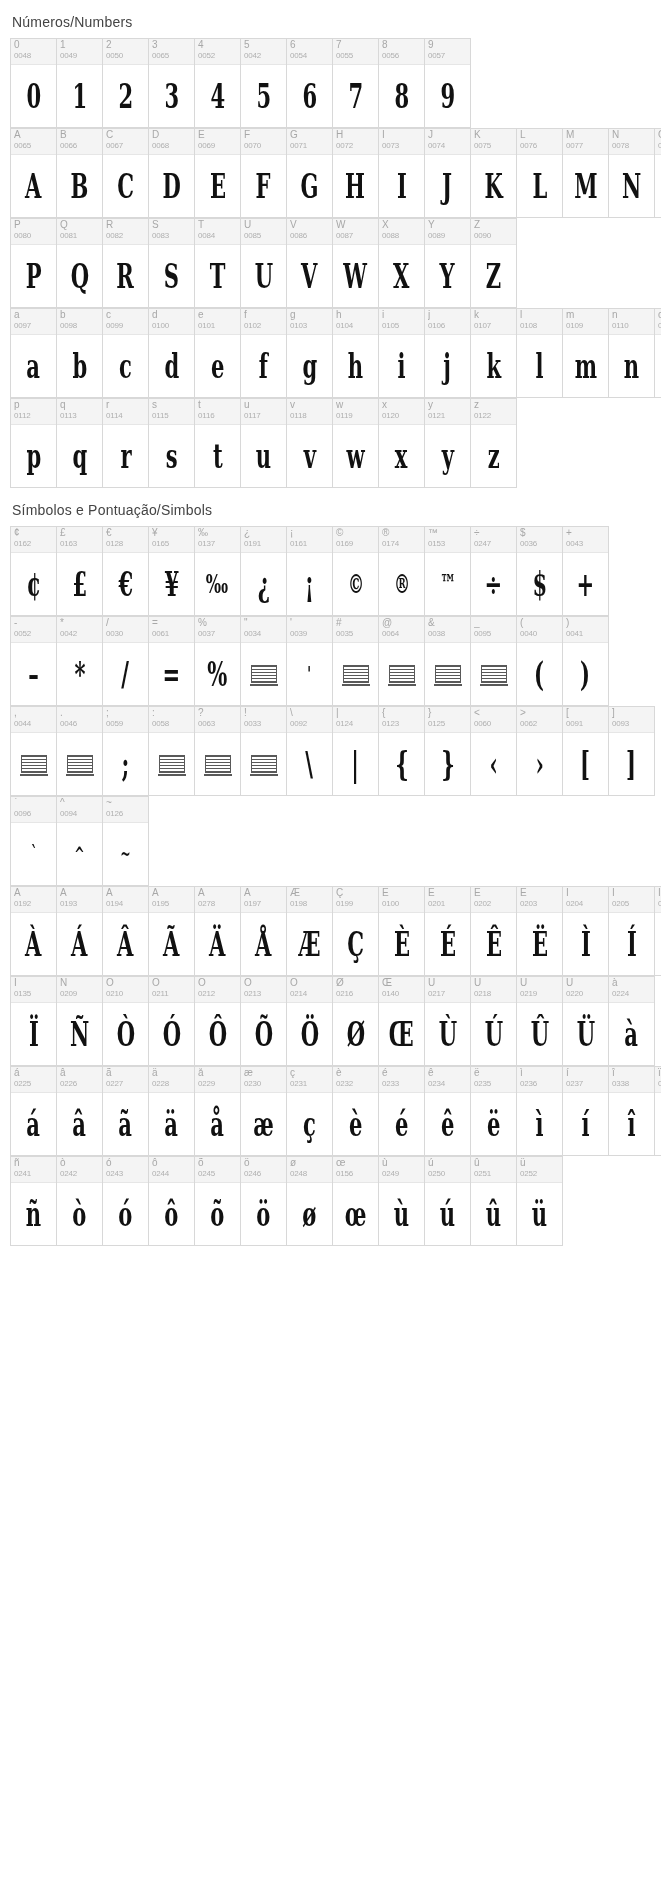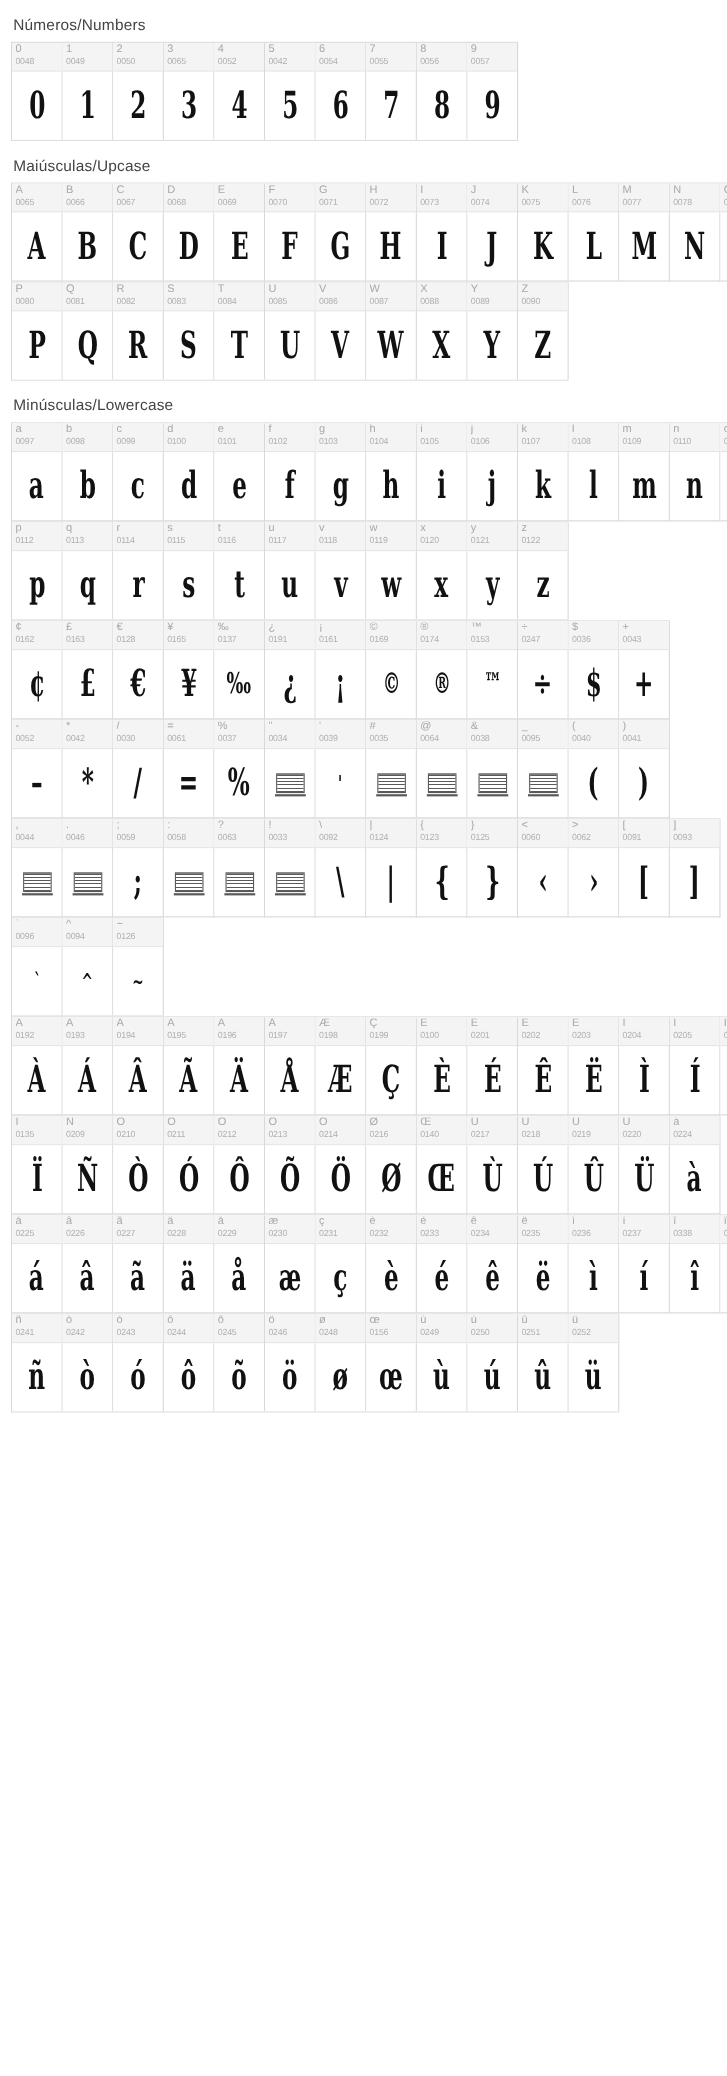--- a/index.html
+++ b/index.html
@@ -213,21 +213,20 @@
                 <span class="cell-code">0057</span>
               </div>
               <div class="cell-body">
                 <span class="g">9</span>
               </div>
             </div>
           </div>
         </div>
       </div>
       <div class="section">
-        <div class="section-title">Maiúsculas/Upcase</div>
         <div class="rows">
           <div class="glyph-row">
             <div class="glyph-cell">
               <div class="cell-head">
                 <span class="cell-char">A</span>
                 <span class="cell-code">0065</span>
               </div>
               <div class="cell-body">
                 <span class="g">A</span>
               </div>
@@ -448,271 +447,271 @@
                 <span class="g">Y</span>
               </div>
             </div>
             <div class="glyph-cell">
               <div class="cell-head">
                 <span class="cell-char">Z</span>
                 <span class="cell-code">0090</span>
               </div>
               <div class="cell-body">
                 <span class="g">Z</span>
-              </div>
-            </div>
-          </div>
-        </div>
-      </div>
-      <div class="section">
-        <div class="section-title">Minúsculas/Lowercase</div>
-        <div class="rows">
-          <div class="glyph-row">
-            <div class="glyph-cell">
-              <div class="cell-head">
-                <span class="cell-char">a</span>
-                <span class="cell-code">0097</span>
-              </div>
-              <div class="cell-body">
-                <span class="g">a</span>
-              </div>
-            </div>
-            <div class="glyph-cell">
-              <div class="cell-head">
-                <span class="cell-char">b</span>
-                <span class="cell-code">0098</span>
-              </div>
-              <div class="cell-body">
-                <span class="g">b</span>
-              </div>
-            </div>
-            <div class="glyph-cell">
-              <div class="cell-head">
-                <span class="cell-char">c</span>
-                <span class="cell-code">0099</span>
-              </div>
-              <div class="cell-body">
-                <span class="g">c</span>
-              </div>
-            </div>
-            <div class="glyph-cell">
-              <div class="cell-head">
-                <span class="cell-char">d</span>
-                <span class="cell-code">0100</span>
-              </div>
-              <div class="cell-body">
-                <span class="g">d</span>
-              </div>
-            </div>
-            <div class="glyph-cell">
-              <div class="cell-head">
-                <span class="cell-char">e</span>
-                <span class="cell-code">0101</span>
-              </div>
-              <div class="cell-body">
-                <span class="g">e</span>
-              </div>
-            </div>
-            <div class="glyph-cell">
-              <div class="cell-head">
-                <span class="cell-char">f</span>
-                <span class="cell-code">0102</span>
-              </div>
-              <div class="cell-body">
-                <span class="g">f</span>
-              </div>
-            </div>
-            <div class="glyph-cell">
-              <div class="cell-head">
-                <span class="cell-char">g</span>
-                <span class="cell-code">0103</span>
-              </div>
-              <div class="cell-body">
-                <span class="g">g</span>
-              </div>
-            </div>
-            <div class="glyph-cell">
-              <div class="cell-head">
-                <span class="cell-char">h</span>
-                <span class="cell-code">0104</span>
-              </div>
-              <div class="cell-body">
-                <span class="g">h</span>
-              </div>
-            </div>
-            <div class="glyph-cell">
-              <div class="cell-head">
-                <span class="cell-char">i</span>
-                <span class="cell-code">0105</span>
-              </div>
-              <div class="cell-body">
-                <span class="g">i</span>
-              </div>
-            </div>
-            <div class="glyph-cell">
-              <div class="cell-head">
-                <span class="cell-char">j</span>
-                <span class="cell-code">0106</span>
-              </div>
-              <div class="cell-body">
-                <span class="g">j</span>
-              </div>
-            </div>
-            <div class="glyph-cell">
-              <div class="cell-head">
-                <span class="cell-char">k</span>
-                <span class="cell-code">0107</span>
-              </div>
-              <div class="cell-body">
-                <span class="g">k</span>
-              </div>
-            </div>
-            <div class="glyph-cell">
-              <div class="cell-head">
-                <span class="cell-char">l</span>
-                <span class="cell-code">0108</span>
-              </div>
-              <div class="cell-body">
-                <span class="g">l</span>
-              </div>
-            </div>
-            <div class="glyph-cell">
-              <div class="cell-head">
-                <span class="cell-char">m</span>
-                <span class="cell-code">0109</span>
-              </div>
-              <div class="cell-body">
-                <span class="g">m</span>
-              </div>
-            </div>
-            <div class="glyph-cell">
-              <div class="cell-head">
-                <span class="cell-char">n</span>
-                <span class="cell-code">0110</span>
-              </div>
-              <div class="cell-body">
-                <span class="g">n</span>
-              </div>
-            </div>
-            <div class="glyph-cell">
-              <div class="cell-head">
-                <span class="cell-char">o</span>
-                <span class="cell-code">0111</span>
-              </div>
-              <div class="cell-body"></div>
-            </div>
-          </div>
-          <div class="glyph-row last">
-            <div class="glyph-cell">
-              <div class="cell-head">
-                <span class="cell-char">p</span>
-                <span class="cell-code">0112</span>
-              </div>
-              <div class="cell-body">
-                <span class="g">p</span>
-              </div>
-            </div>
-            <div class="glyph-cell">
-              <div class="cell-head">
-                <span class="cell-char">q</span>
-                <span class="cell-code">0113</span>
-              </div>
-              <div class="cell-body">
-                <span class="g">q</span>
-              </div>
-            </div>
-            <div class="glyph-cell">
-              <div class="cell-head">
-                <span class="cell-char">r</span>
-                <span class="cell-code">0114</span>
-              </div>
-              <div class="cell-body">
-                <span class="g">r</span>
-              </div>
-            </div>
-            <div class="glyph-cell">
-              <div class="cell-head">
-                <span class="cell-char">s</span>
-                <span class="cell-code">0115</span>
-              </div>
-              <div class="cell-body">
-                <span class="g">s</span>
-              </div>
-            </div>
-            <div class="glyph-cell">
-              <div class="cell-head">
-                <span class="cell-char">t</span>
-                <span class="cell-code">0116</span>
-              </div>
-              <div class="cell-body">
-                <span class="g">t</span>
-              </div>
-            </div>
-            <div class="glyph-cell">
-              <div class="cell-head">
-                <span class="cell-char">u</span>
-                <span class="cell-code">0117</span>
-              </div>
-              <div class="cell-body">
-                <span class="g">u</span>
-              </div>
-            </div>
-            <div class="glyph-cell">
-              <div class="cell-head">
-                <span class="cell-char">v</span>
-                <span class="cell-code">0118</span>
-              </div>
-              <div class="cell-body">
-                <span class="g">v</span>
-              </div>
-            </div>
-            <div class="glyph-cell">
-              <div class="cell-head">
-                <span class="cell-char">w</span>
-                <span class="cell-code">0119</span>
-              </div>
-              <div class="cell-body">
-                <span class="g">w</span>
-              </div>
-            </div>
-            <div class="glyph-cell">
-              <div class="cell-head">
-                <span class="cell-char">x</span>
-                <span class="cell-code">0120</span>
-              </div>
-              <div class="cell-body">
-                <span class="g">x</span>
-              </div>
-            </div>
-            <div class="glyph-cell">
-              <div class="cell-head">
-                <span class="cell-char">y</span>
-                <span class="cell-code">0121</span>
-              </div>
-              <div class="cell-body">
-                <span class="g">y</span>
-              </div>
-            </div>
-            <div class="glyph-cell">
-              <div class="cell-head">
-                <span class="cell-char">z</span>
-                <span class="cell-code">0122</span>
-              </div>
-              <div class="cell-body">
-                <span class="g">z</span>
               </div>
             </div>
           </div>
         </div>
       </div>
       <div class="section">
         <div class="rows">
           <div class="glyph-row">
             <div class="glyph-cell">
               <div class="cell-head">
+                <span class="cell-char">a</span>
+                <span class="cell-code">0097</span>
+              </div>
+              <div class="cell-body">
+                <span class="g">a</span>
+              </div>
+            </div>
+            <div class="glyph-cell">
+              <div class="cell-head">
+                <span class="cell-char">b</span>
+                <span class="cell-code">0098</span>
+              </div>
+              <div class="cell-body">
+                <span class="g">b</span>
+              </div>
+            </div>
+            <div class="glyph-cell">
+              <div class="cell-head">
+                <span class="cell-char">c</span>
+                <span class="cell-code">0099</span>
+              </div>
+              <div class="cell-body">
+                <span class="g">c</span>
+              </div>
+            </div>
+            <div class="glyph-cell">
+              <div class="cell-head">
+                <span class="cell-char">d</span>
+                <span class="cell-code">0100</span>
+              </div>
+              <div class="cell-body">
+                <span class="g">d</span>
+              </div>
+            </div>
+            <div class="glyph-cell">
+              <div class="cell-head">
+                <span class="cell-char">e</span>
+                <span class="cell-code">0101</span>
+              </div>
+              <div class="cell-body">
+                <span class="g">e</span>
+              </div>
+            </div>
+            <div class="glyph-cell">
+              <div class="cell-head">
+                <span class="cell-char">f</span>
+                <span class="cell-code">0102</span>
+              </div>
+              <div class="cell-body">
+                <span class="g">f</span>
+              </div>
+            </div>
+            <div class="glyph-cell">
+              <div class="cell-head">
+                <span class="cell-char">g</span>
+                <span class="cell-code">0103</span>
+              </div>
+              <div class="cell-body">
+                <span class="g">g</span>
+              </div>
+            </div>
+            <div class="glyph-cell">
+              <div class="cell-head">
+                <span class="cell-char">h</span>
+                <span class="cell-code">0104</span>
+              </div>
+              <div class="cell-body">
+                <span class="g">h</span>
+              </div>
+            </div>
+            <div class="glyph-cell">
+              <div class="cell-head">
+                <span class="cell-char">i</span>
+                <span class="cell-code">0105</span>
+              </div>
+              <div class="cell-body">
+                <span class="g">i</span>
+              </div>
+            </div>
+            <div class="glyph-cell">
+              <div class="cell-head">
+                <span class="cell-char">j</span>
+                <span class="cell-code">0106</span>
+              </div>
+              <div class="cell-body">
+                <span class="g">j</span>
+              </div>
+            </div>
+            <div class="glyph-cell">
+              <div class="cell-head">
+                <span class="cell-char">k</span>
+                <span class="cell-code">0107</span>
+              </div>
+              <div class="cell-body">
+                <span class="g">k</span>
+              </div>
+            </div>
+            <div class="glyph-cell">
+              <div class="cell-head">
+                <span class="cell-char">l</span>
+                <span class="cell-code">0108</span>
+              </div>
+              <div class="cell-body">
+                <span class="g">l</span>
+              </div>
+            </div>
+            <div class="glyph-cell">
+              <div class="cell-head">
+                <span class="cell-char">m</span>
+                <span class="cell-code">0109</span>
+              </div>
+              <div class="cell-body">
+                <span class="g">m</span>
+              </div>
+            </div>
+            <div class="glyph-cell">
+              <div class="cell-head">
+                <span class="cell-char">n</span>
+                <span class="cell-code">0110</span>
+              </div>
+              <div class="cell-body">
+                <span class="g">n</span>
+              </div>
+            </div>
+            <div class="glyph-cell">
+              <div class="cell-head">
+                <span class="cell-char">o</span>
+                <span class="cell-code">0111</span>
+              </div>
+              <div class="cell-body"></div>
+            </div>
+          </div>
+          <div class="glyph-row last">
+            <div class="glyph-cell">
+              <div class="cell-head">
+                <span class="cell-char">p</span>
+                <span class="cell-code">0112</span>
+              </div>
+              <div class="cell-body">
+                <span class="g">p</span>
+              </div>
+            </div>
+            <div class="glyph-cell">
+              <div class="cell-head">
+                <span class="cell-char">q</span>
+                <span class="cell-code">0113</span>
+              </div>
+              <div class="cell-body">
+                <span class="g">q</span>
+              </div>
+            </div>
+            <div class="glyph-cell">
+              <div class="cell-head">
+                <span class="cell-char">r</span>
+                <span class="cell-code">0114</span>
+              </div>
+              <div class="cell-body">
+                <span class="g">r</span>
+              </div>
+            </div>
+            <div class="glyph-cell">
+              <div class="cell-head">
+                <span class="cell-char">s</span>
+                <span class="cell-code">0115</span>
+              </div>
+              <div class="cell-body">
+                <span class="g">s</span>
+              </div>
+            </div>
+            <div class="glyph-cell">
+              <div class="cell-head">
+                <span class="cell-char">t</span>
+                <span class="cell-code">0116</span>
+              </div>
+              <div class="cell-body">
+                <span class="g">t</span>
+              </div>
+            </div>
+            <div class="glyph-cell">
+              <div class="cell-head">
+                <span class="cell-char">u</span>
+                <span class="cell-code">0117</span>
+              </div>
+              <div class="cell-body">
+                <span class="g">u</span>
+              </div>
+            </div>
+            <div class="glyph-cell">
+              <div class="cell-head">
+                <span class="cell-char">v</span>
+                <span class="cell-code">0118</span>
+              </div>
+              <div class="cell-body">
+                <span class="g">v</span>
+              </div>
+            </div>
+            <div class="glyph-cell">
+              <div class="cell-head">
+                <span class="cell-char">w</span>
+                <span class="cell-code">0119</span>
+              </div>
+              <div class="cell-body">
+                <span class="g">w</span>
+              </div>
+            </div>
+            <div class="glyph-cell">
+              <div class="cell-head">
+                <span class="cell-char">x</span>
+                <span class="cell-code">0120</span>
+              </div>
+              <div class="cell-body">
+                <span class="g">x</span>
+              </div>
+            </div>
+            <div class="glyph-cell">
+              <div class="cell-head">
+                <span class="cell-char">y</span>
+                <span class="cell-code">0121</span>
+              </div>
+              <div class="cell-body">
+                <span class="g">y</span>
+              </div>
+            </div>
+            <div class="glyph-cell">
+              <div class="cell-head">
+                <span class="cell-char">z</span>
+                <span class="cell-code">0122</span>
+              </div>
+              <div class="cell-body">
+                <span class="g">z</span>
+              </div>
+            </div>
+          </div>
+        </div>
+      </div>
+      <div class="section">
+        <div class="section-title">Símbolos e Pontuação/Simbols</div>
+        <div class="rows">
+          <div class="glyph-row">
+            <div class="glyph-cell">
+              <div class="cell-head">
                 <span class="cell-char">¢</span>
                 <span class="cell-code">0162</span>
               </div>
               <div class="cell-body">
                 <span class="g">¢</span>
               </div>
             </div>
             <div class="glyph-cell">
               <div class="cell-head">
                 <span class="cell-char">£</span>
@@ -1135,21 +1134,21 @@
                 <span class="cell-char">Ã</span>
                 <span class="cell-code">0195</span>
               </div>
               <div class="cell-body">
                 <span class="g">Ã</span>
               </div>
             </div>
             <div class="glyph-cell">
               <div class="cell-head">
                 <span class="cell-char">Ä</span>
-                <span class="cell-code">0196</span>
+                <span class="cell-code">0278</span>
               </div>
               <div class="cell-body">
                 <span class="g">Ä</span>
               </div>
             </div>
             <div class="glyph-cell">
               <div class="cell-head">
                 <span class="cell-char">Å</span>
                 <span class="cell-code">0197</span>
               </div>

